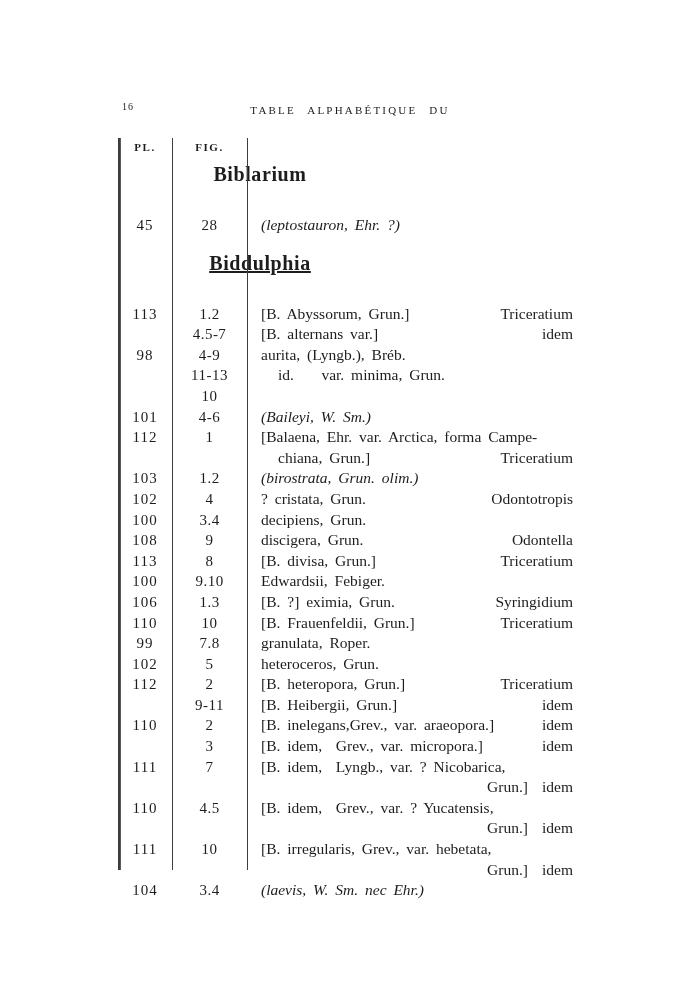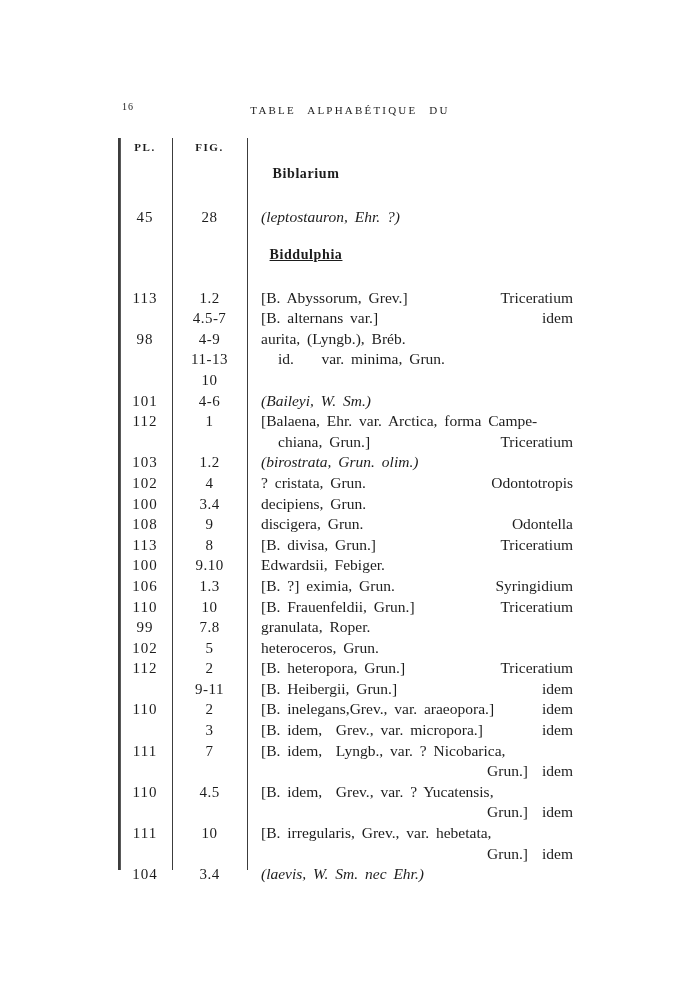--- a/index.html
+++ b/index.html
@@ -67,32 +67,32 @@
     height: 18px;
     padding-top: 3px;
     font-size: 11px;
     letter-spacing: 1.5px;
     font-weight: bold;
   }
   .ch-pl  { width: 54px; text-align: center; }
   .ch-fig { width: 75px; text-align: center; }
 
   .genus-heading {
-    margin-left: 105px;
+    margin-left: 59px;
     width: 166px;
     height: 26px;
     line-height: 26px;
     text-align: center;
     font-weight: bold;
-    font-size: 14px;
+    font-size: 20px;
     letter-spacing: 0.6px;
   }
   .table-section:first-of-type .genus-heading { margin-top: 2px; }
   .table-section + .table-section .genus-heading { margin-top: 14px; text-decoration: underline; }
-  .rows-group { margin-top: 20px; }
+  .rows-group { margin-top: 28px; }
 
   .line-row {
     display: flex;
     height: 20.6px;
     line-height: 20.6px;
     font-size: 15.5px;
   }
   .cell-pl {
     width: 54px;
     text-align: center;
@@ -144,21 +144,21 @@
             <span class="cell-desc"><span class="desc-text italic">(leptostauron, Ehr. ?)</span></span>
           </div>
         </div>
       </div>
       <div class="table-section">
         <div class="genus-heading">Biddulphia</div>
         <div class="rows-group">
           <div class="line-row">
             <span class="cell-pl">113</span>
             <span class="cell-fig">1.2</span>
-            <span class="cell-desc"><span class="desc-text">[B. Abyssorum, Grev.]</span><span class="genus-attr">Triceratium</span></span>
+            <span class="cell-desc"><span class="desc-text">[B. Abyssorum, Grun.]</span><span class="genus-attr">Triceratium</span></span>
           </div>
           <div class="line-row">
             <span class="cell-pl"></span>
             <span class="cell-fig">4.5-7</span>
             <span class="cell-desc"><span class="desc-text">[B. alternans var.]</span><span class="genus-attr">idem</span></span>
           </div>
           <div class="line-row">
             <span class="cell-pl">98</span>
             <span class="cell-fig">4-9</span>
             <span class="cell-desc"><span class="desc-text">aurita, (Lyngb.), Bréb.</span></span>

